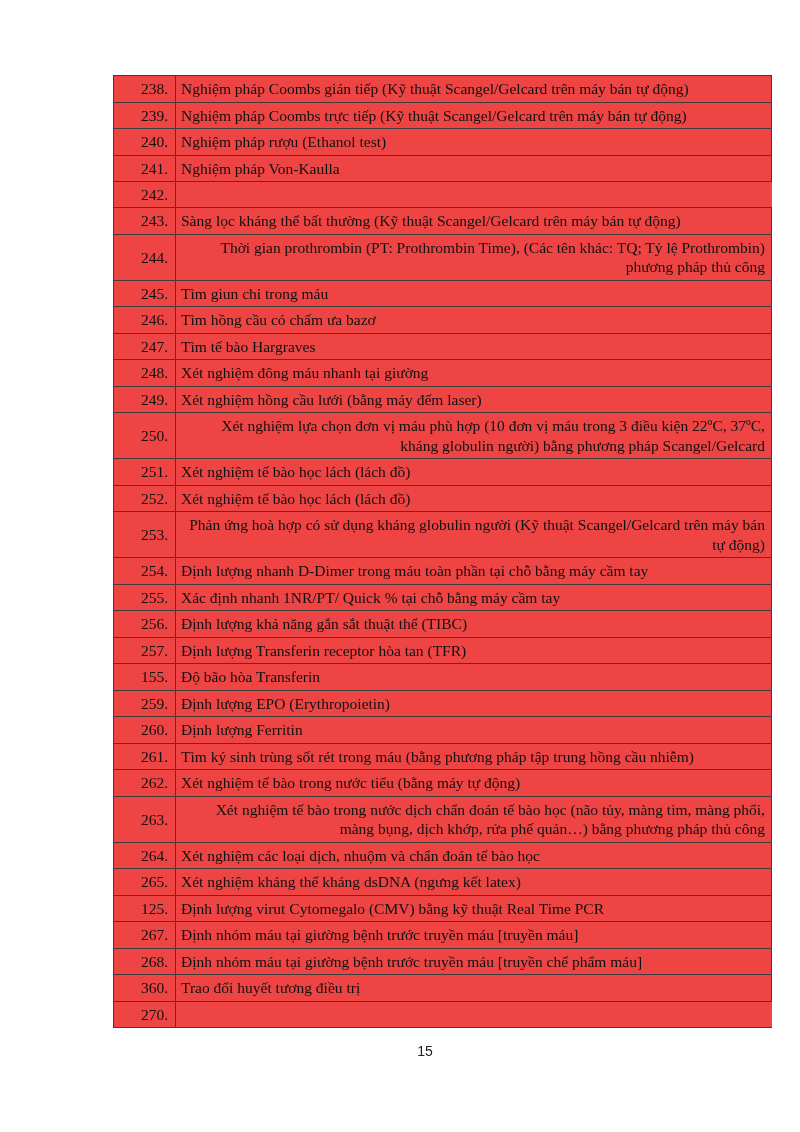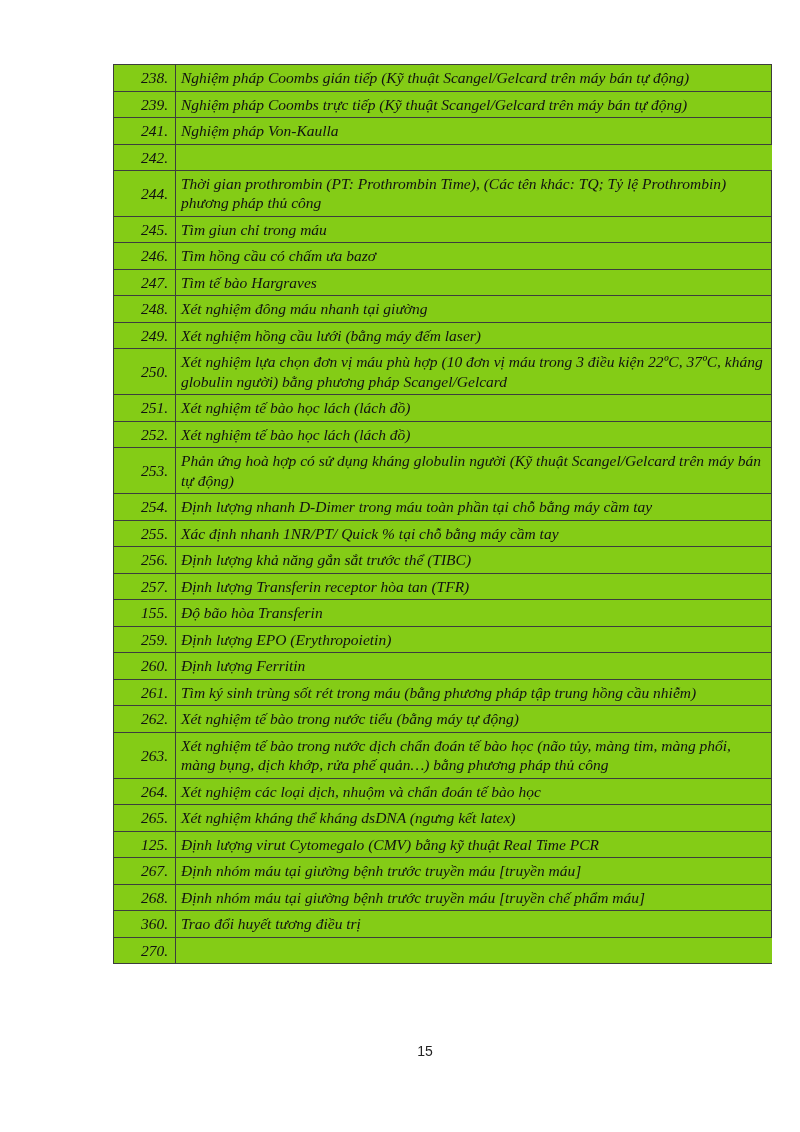--- a/index.html
+++ b/index.html
@@ -17,27 +17,26 @@
   .page {
     width: 800px;
     height: 1132px;
     position: relative;
     background: #ffffff;
     overflow: hidden;
   }
   .doc-table {
     position: absolute;
     left: 113px;
-    top: 64px;
+    top: 75px;
     width: 659px;
     border-top: 1px solid #3d3d3d;
     border-left: 1px solid #3d3d3d;
     box-sizing: border-box;
-    background: #84cc16;
-    font-style: italic;
+    background: #ef4444;
   }
   .trow {
     display: flex;
     align-items: stretch;
     border-bottom: 1px solid #3d3d3d;
     box-sizing: border-box;
   }
   .cell-no {
     width: 62px;
     flex: 0 0 62px;
@@ -54,20 +53,21 @@
   .cell-text {
     flex: 1 1 auto;
     border-right: 1px solid #3d3d3d;
     box-sizing: border-box;
     display: flex;
     align-items: center;
     padding: 3px 6px 3px 5px;
     font-size: 15.5px;
     line-height: 19.5px;
     min-height: 20px;
+    text-align: right;
   }
   .footer {
     position: absolute;
     left: 0;
     top: 1043px;
     width: 800px;
     text-align: center;
     padding-left: 50px;
     box-sizing: border-box;
     font-family: "Liberation Sans", "DejaVu Sans", sans-serif;
@@ -84,30 +84,38 @@
     <div class="trow">
       <div class="cell-no">238.</div>
       <div class="cell-text">Nghiệm pháp Coombs gián tiếp (Kỹ thuật Scangel/Gelcard trên máy bán tự động)</div>
     </div>
 
     <div class="trow">
       <div class="cell-no">239.</div>
       <div class="cell-text">Nghiệm pháp Coombs trực tiếp (Kỹ thuật Scangel/Gelcard trên máy bán tự động)</div>
     </div>
 
+    <div class="trow">
+      <div class="cell-no">240.</div>
+      <div class="cell-text">Nghiệm pháp rượu (Ethanol test)</div>
+    </div>
 
     <div class="trow">
       <div class="cell-no">241.</div>
       <div class="cell-text">Nghiệm pháp Von-Kaulla</div>
     </div>
 
     <div class="trow">
       <div class="cell-no">242.</div>
     </div>
 
+    <div class="trow">
+      <div class="cell-no">243.</div>
+      <div class="cell-text">Sàng lọc kháng thể bất thường (Kỹ thuật Scangel/Gelcard trên máy bán tự động)</div>
+    </div>
 
     <div class="trow">
       <div class="cell-no">244.</div>
       <div class="cell-text">Thời gian prothrombin (PT: Prothrombin Time), (Các tên khác: TQ; Tỷ lệ Prothrombin) phương pháp thủ công</div>
     </div>
 
     <div class="trow">
       <div class="cell-no">245.</div>
       <div class="cell-text">Tìm giun chỉ trong máu</div>
     </div>
@@ -157,21 +165,21 @@
       <div class="cell-text">Định lượng nhanh D-Dimer trong máu toàn phần tại chỗ bằng máy cầm tay</div>
     </div>
 
     <div class="trow">
       <div class="cell-no">255.</div>
       <div class="cell-text">Xác định nhanh 1NR/PT/ Quick % tại chỗ bằng máy cầm tay</div>
     </div>
 
     <div class="trow">
       <div class="cell-no">256.</div>
-      <div class="cell-text">Định lượng khả năng gắn sắt trước thể (TIBC)</div>
+      <div class="cell-text">Định lượng khả năng gắn sắt thuật thể (TIBC)</div>
     </div>
 
     <div class="trow">
       <div class="cell-no">257.</div>
       <div class="cell-text">Định lượng Transferin receptor hòa tan (TFR)</div>
     </div>
 
     <div class="trow">
       <div class="cell-no">155.</div>
       <div class="cell-text">Độ bão hòa Transferin</div>

